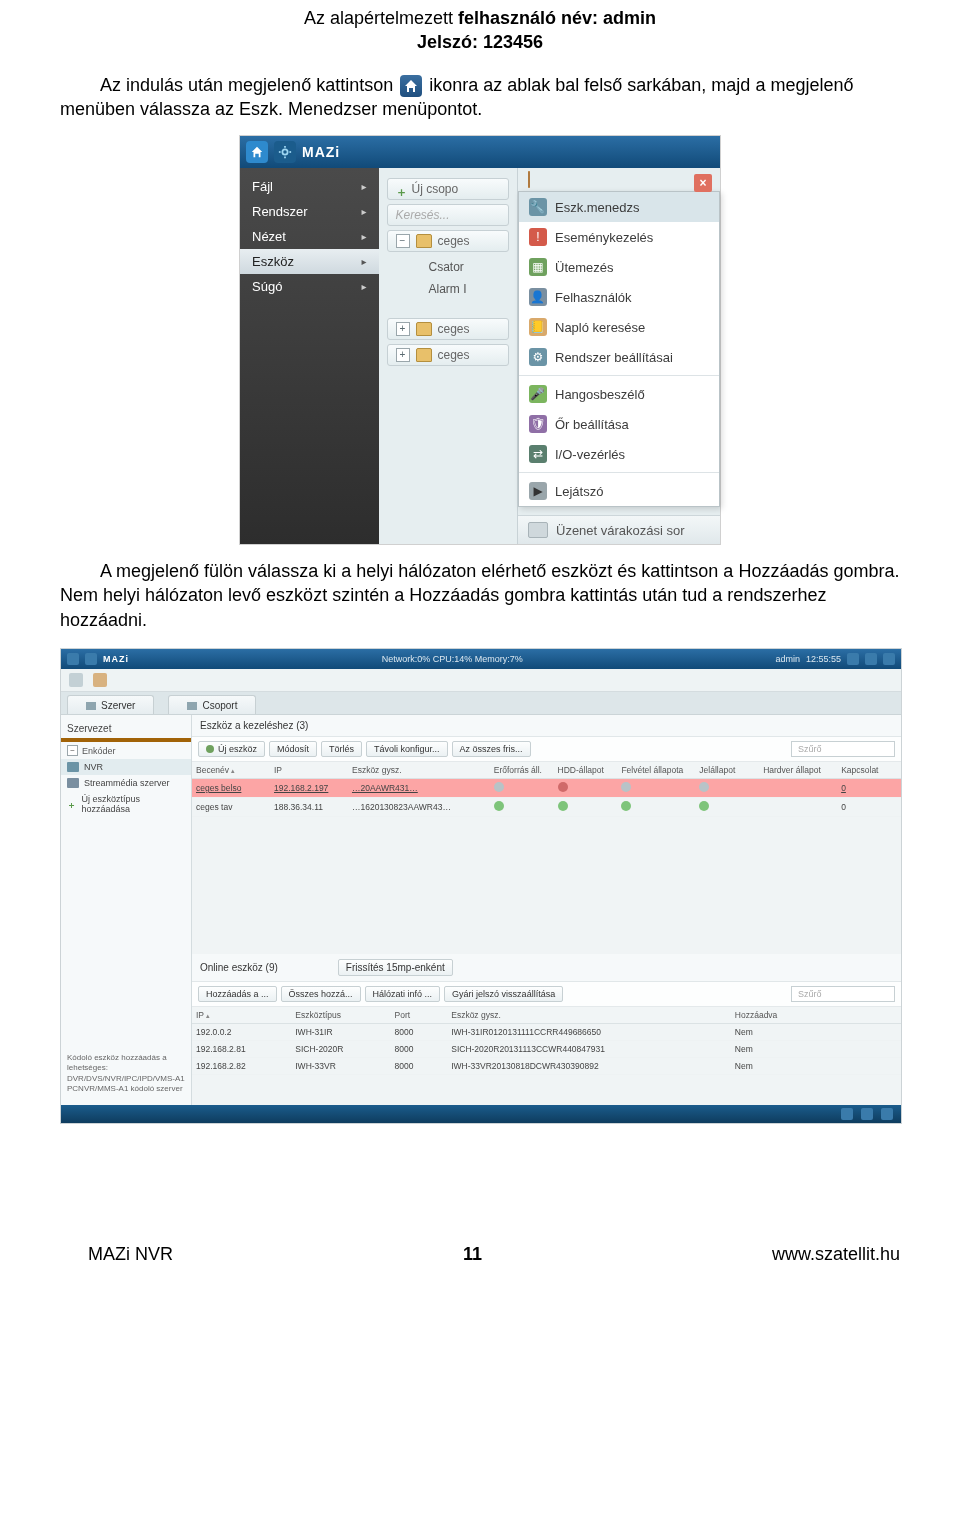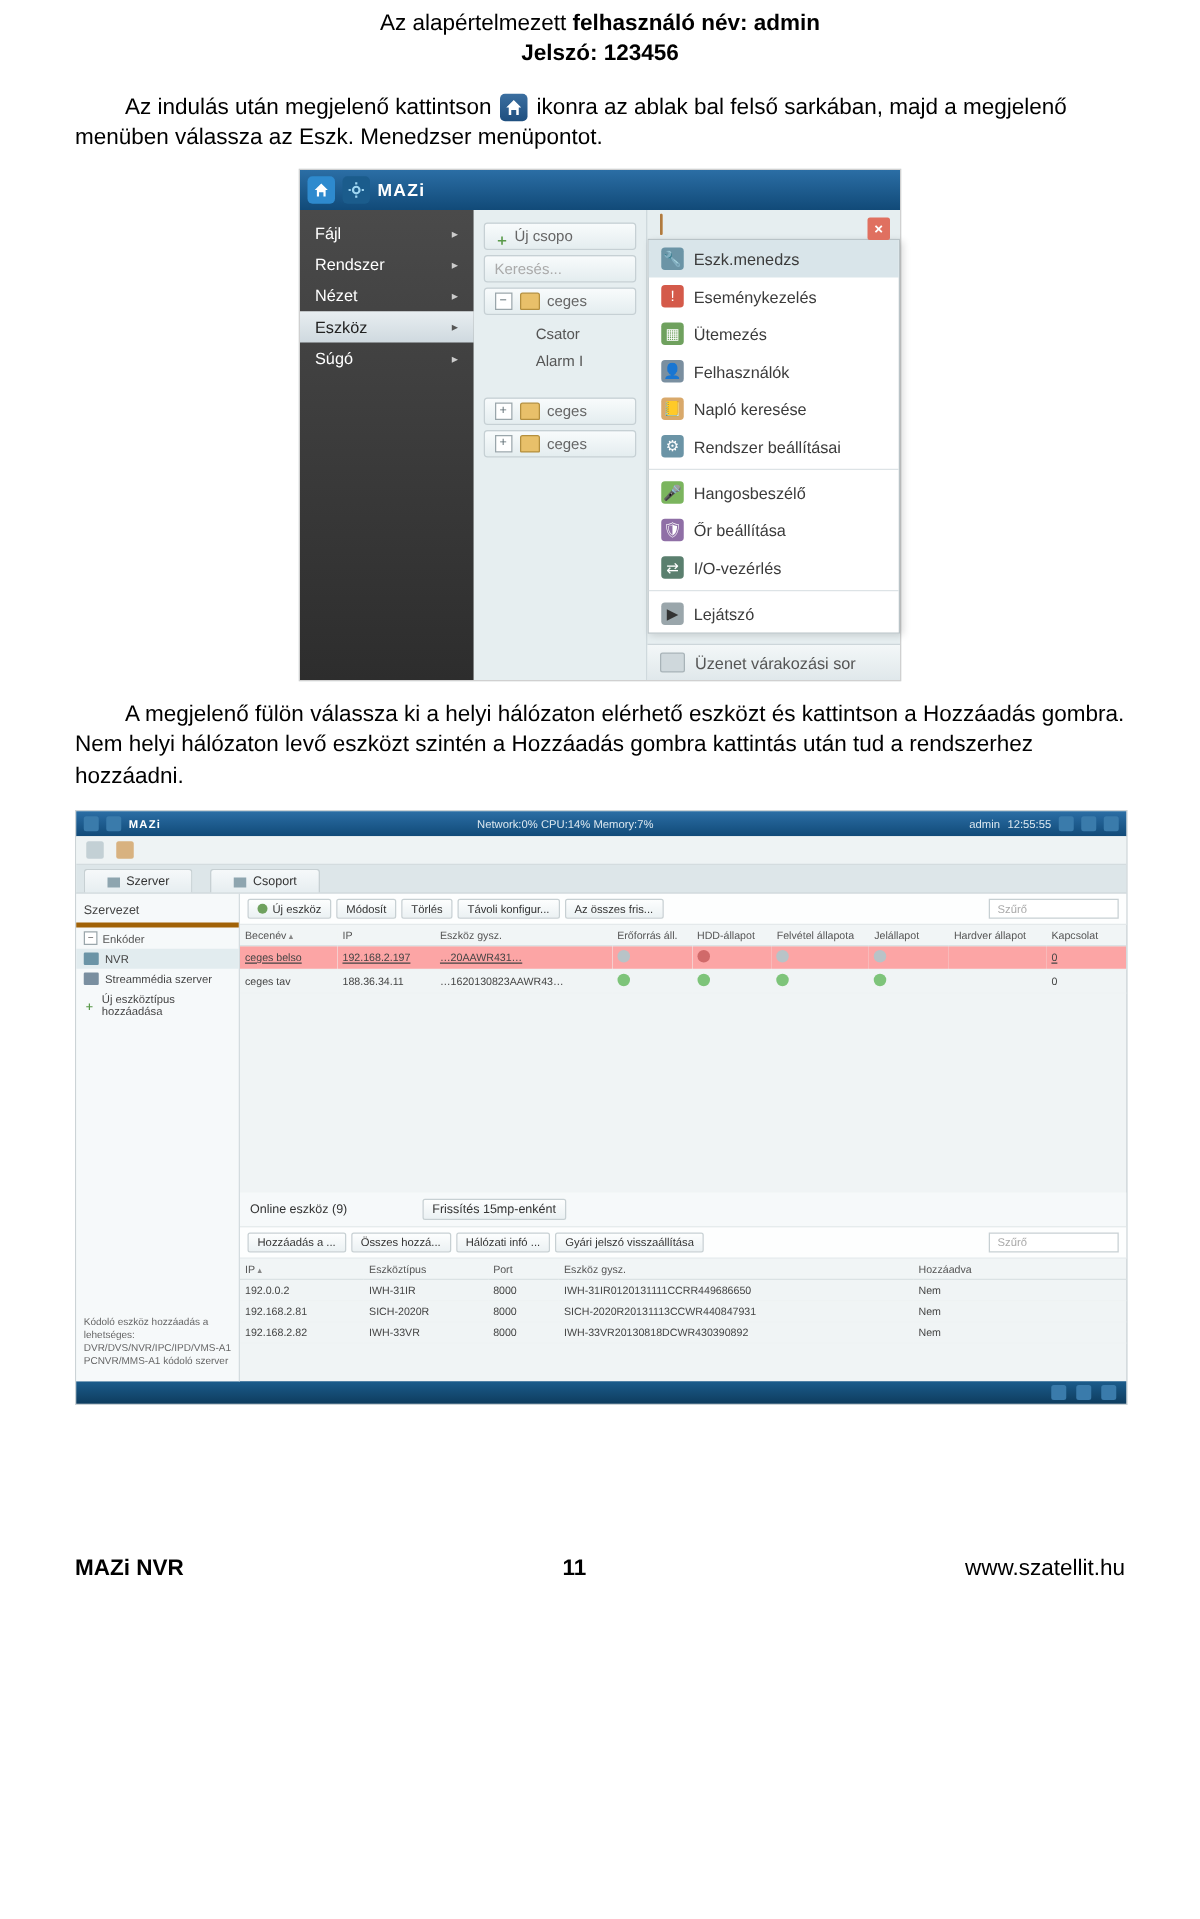--- a/index.html
+++ b/index.html
@@ -76,21 +76,21 @@
   .tree-panel .chip {
     background: linear-gradient(#f8fbfc,#e4edef);
     border:1px solid #c6d0d4;
     border-radius:3px;
     margin:4px 8px;
     padding:3px 8px;
     color:#666;
     font-size:12px;
     display:flex; align-items:center; gap:6px;
   }
-  .tree-panel .srch { color:#aaa; }
+  .tree-panel .srch { color:#aaa; font-style:italic;}
   .folder-ico {
     width:14px;height:12px;background:#e8c06a;border:1px solid #b48f3e;border-radius:2px 2px 1px 1px;
   }
   .plusminus{width:12px;height:12px;border:1px solid #9aa6ab;background:#fff;display:flex;align-items:center;justify-content:center;font-size:10px;color:#5a6a70;line-height:1;}
   .submenu {
     background:#fff;
     border:1px solid #b9c3c7;
     width: 200px;
     margin-top:4px;
     box-shadow: 2px 2px 6px rgba(0,0,0,.15);
@@ -197,21 +197,21 @@
   .s2-botstatus .sb{width:12px;height:12px;background:#3a7bab;border-radius:2px;}
   .sortarr{font-size:7px;color:#888;margin-left:2px;}
 
   
   .page-footer {
     display:flex;justify-content:space-between;align-items:baseline;
     margin-top:120px;
     font-family: Verdana, Arial, sans-serif;
     font-size:18px;
   }
-  .page-footer .l{font-weight:bold;}
+  .page-footer .l{font-weight:normal;margin-left:28px;}
   .page-footer .c{font-weight:bold;}
 </style>
 </head>
 <body>
 
 <div class="header-block">
   <span>Az alapértelmezett </span><span class="bold">felhasználó név: admin</span><br>
   <span class="bold">Jelszó: 123456</span>
 </div>
 
@@ -399,20 +399,21 @@
         </div>
       <div class="item">
           <span class="plus-ico">＋</span>
           <span>Új eszköztípus hozzáadása</span>
         </div>
       <div style="height:230px"></div>
       <div class="footnote">Kódoló eszköz hozzáadás a lehetséges:
 DVR/DVS/NVR/IPC/IPD/VMS-A1 PCNVR/MMS-A1 kódoló szerver</div>
     </div>
     <div class="s2-content">
+      <div class="s2-section-title">Eszköz a kezeléshez (3)</div>
       <div class="s2-actionbar">
         <div class="btn">
             <span class="bi"></span>
             <span>Új eszköz</span>
           </div>
         <div class="btn">
             <span>Módosít</span>
           </div>
         <div class="btn">
             <span>Törlés</span>

